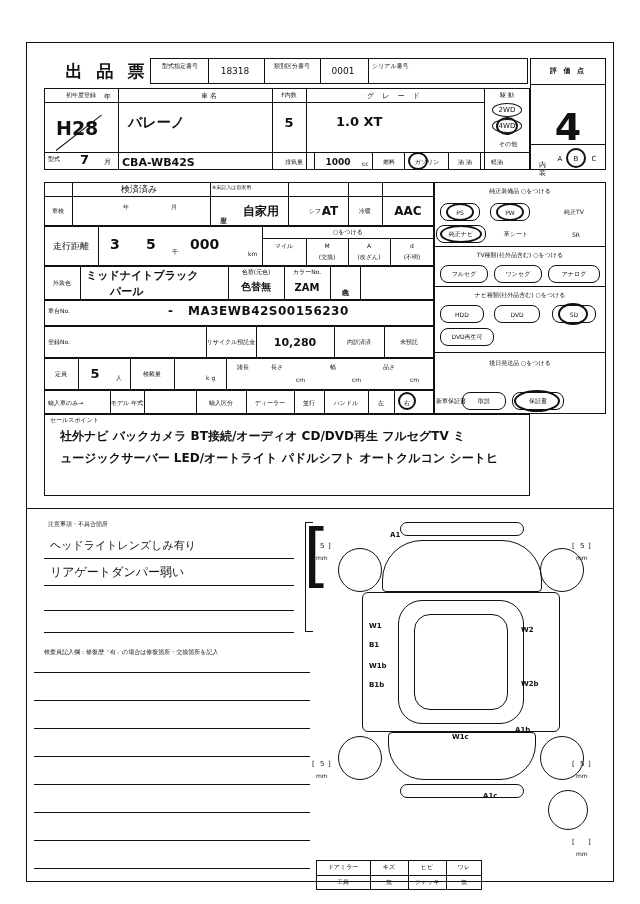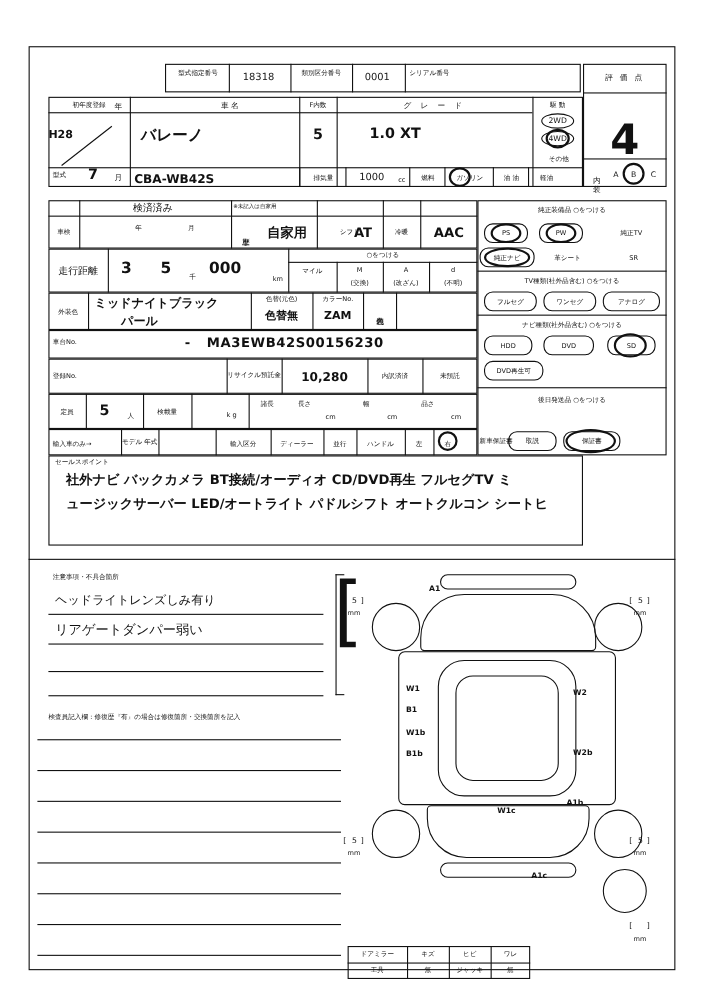--- a/index.html
+++ b/index.html
@@ -25,52 +25,53 @@
   .rect{position:absolute;border:1.5px solid #111;box-sizing:border-box;}
   .rnd{border-radius:8px;}
 </style>
 </head>
 <body>
 
 <div class="sheet">
 
   <div class="bx" style="left:26px;top:42px;width:588px;height:840px;border-width:1px;"></div>
 
+  <div class="tx title ctr" style="left:52px;top:58px;width:110px;height:26px;">出 品 票</div>
 
   <div class="bx" style="left:150px;top:58px;width:378px;height:26px;"></div>
   <div class="tx lbl6 ctr" style="left:152px;top:60px;width:56px;height:12px;">型式指定番号</div>
   <div class="tx sm ctr" style="left:208px;top:62px;width:54px;height:18px;">18318</div>
   <div class="line" style="left:208px;top:58px;width:1px;height:26px;"></div>
   <div class="tx lbl6 ctr" style="left:264px;top:60px;width:56px;height:12px;">類別区分番号</div>
   <div class="line" style="left:264px;top:58px;width:1px;height:26px;"></div>
   <div class="tx sm ctr" style="left:320px;top:62px;width:46px;height:18px;">0001</div>
   <div class="line" style="left:320px;top:58px;width:1px;height:26px;"></div>
   <div class="tx lbl6 lft" style="left:372px;top:60px;width:70px;height:12px;">シリアル番号</div>
   <div class="line" style="left:368px;top:58px;width:1px;height:26px;"></div>
 
   <div class="bx" style="left:530px;top:58px;width:76px;height:112px;"></div>
   <div class="line" style="left:530px;top:84px;width:76px;height:1px;"></div>
-  <div class="tx lbl ctr" style="left:530px;top:60px;width:76px;height:22px;letter-spacing:2px;">評 価 点</div>
+  <div class="tx lbl ctr" style="left:530px;top:60px;width:76px;height:22px;letter-spacing:2px;font-weight:bold;">評 価 点</div>
   <div class="tx ctr" style="left:530px;top:86px;width:76px;height:82px;font-size:38px;font-weight:bold;">4</div>
 
   <div class="bx" style="left:44px;top:88px;width:486px;height:82px;"></div>
 
   <div class="line" style="left:118px;top:88px;width:1px;height:82px;"></div>
   <div class="line" style="left:272px;top:88px;width:1px;height:82px;"></div>
   <div class="line" style="left:306px;top:88px;width:1px;height:82px;"></div>
   <div class="line" style="left:484px;top:88px;width:1px;height:82px;"></div>
 
   <div class="line" style="left:44px;top:102px;width:440px;height:1px;"></div>
   <div class="tx lbl6 ctr" style="left:44px;top:89px;width:74px;height:12px;">初年度登録</div>
   <div class="tx lbl ctr" style="left:118px;top:89px;width:154px;height:13px;padding-left:28px;">車 名</div>
   <div class="tx lbl6 ctr" style="left:272px;top:89px;width:34px;height:12px;">F内数</div>
   <div class="tx lbl ctr" style="left:306px;top:89px;width:178px;height:13px;letter-spacing:3px;">グ レ ー ド</div>
   <div class="tx lbl6 ctr" style="left:484px;top:89px;width:46px;height:12px;">駆 動</div>
 
-  <div class="tx mid" style="left:44px;top:117px;font-size:10px;">H28</div>
+  <div class="tx mid" style="left:56px;top:117px;font-size:19px;">H28</div>
   <div class="tx xsm" style="left:104px;top:92px;">年</div>
   <div class="line" style="left:56px;top:150px;width:58px;height:1px;transform:rotate(-38deg);transform-origin:left center;"></div>
   <div class="tx mid" style="left:80px;top:152px;font-size:13px;">7</div>
   <div class="tx xsm" style="left:104px;top:157px;">月</div>
 
   <div class="tx mid" style="left:128px;top:114px;font-size:14px;">バレーノ</div>
   <div class="tx mid ctr" style="left:272px;top:110px;width:34px;height:24px;font-size:13px;">5</div>
   <div class="tx mid" style="left:336px;top:114px;font-size:13px;">1.0 XT</div>
 
   <div class="ovalmark" style="left:492px;top:103px;width:30px;height:14px;font-size:7px;">
@@ -81,21 +82,21 @@
     </div>
   <div class="circle thick" style="left:496px;top:117px;width:22px;height:18px;"></div>
   <div class="tx lbl6 ctr" style="left:486px;top:138px;width:44px;height:12px;">その他</div>
 
   <div class="line" style="left:44px;top:152px;width:486px;height:1px;"></div>
   <div class="tx lbl6" style="left:48px;top:155px;">型式</div>
   <div class="tx sm" style="left:122px;top:156px;font-size:11px;font-weight:bold;">CBA-WB42S</div>
   <div class="line" style="left:272px;top:152px;width:1px;height:18px;"></div>
   <div class="tx lbl6 ctr" style="left:274px;top:156px;width:40px;height:12px;">排気量</div>
   <div class="line" style="left:314px;top:152px;width:1px;height:18px;"></div>
-  <div class="tx sm ctr" style="left:316px;top:155px;width:44px;height:14px;font-weight:normal;">1000</div>
+  <div class="tx sm ctr" style="left:316px;top:155px;width:44px;height:14px;font-weight:bold;">1000</div>
   <div class="tx lbl6" style="left:362px;top:160px;">cc</div>
   <div class="line" style="left:372px;top:152px;width:1px;height:18px;"></div>
   <div class="tx lbl6 ctr" style="left:374px;top:156px;width:30px;height:12px;">燃料</div>
   <div class="line" style="left:404px;top:152px;width:1px;height:18px;"></div>
   <div class="tx lbl6 ctr" style="left:406px;top:156px;width:42px;height:12px;">ガソリン</div>
   <div class="circle thick" style="left:408px;top:152px;width:20px;height:18px;"></div>
   <div class="line" style="left:448px;top:152px;width:1px;height:18px;"></div>
   <div class="tx lbl6 ctr" style="left:450px;top:156px;width:30px;height:12px;">油 油</div>
   <div class="line" style="left:480px;top:152px;width:1px;height:18px;"></div>
   <div class="tx lbl6 ctr" style="left:482px;top:156px;width:30px;height:12px;">軽油</div>

